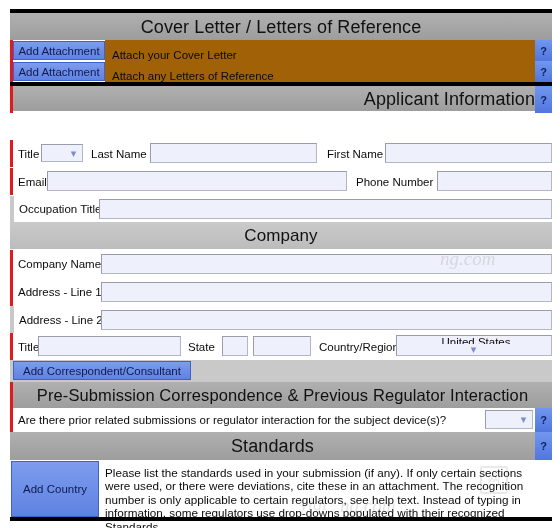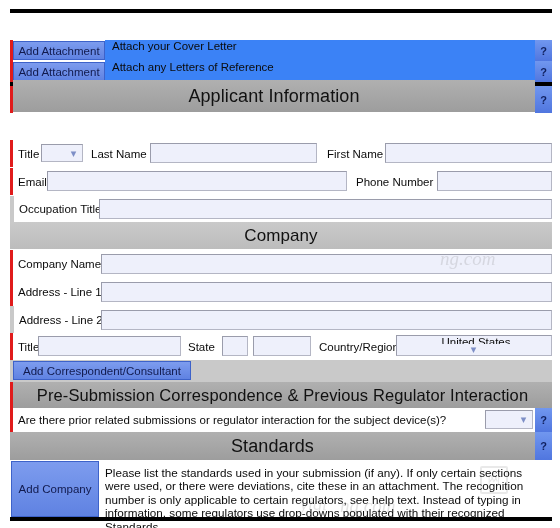--- a/index.html
+++ b/index.html
@@ -131,23 +131,23 @@
     font-size: 11px;
     line-height: 1;
     padding-right: 1px;
   }
 
   
   .att-desc {
     color: #0b0b0b;
     font-size: 11.5px;
     display: flex;
-    align-items: flex-start;
+    align-items: flex-end;
     padding-left: 7px;
-    background: #3b82f6;
+    background: #a16207;
   }
 
   
   .q-text {
     color: #0b0b0b;
     font-size: 11.5px;
     display: flex;
     align-items: center;
     padding-left: 5px;
     background: #ffffff;
@@ -186,20 +186,23 @@
     user-select: none;
   }
 </style>
 </head>
 <body>
 
 <div id="app">
 
   <div class="abs rule-black" style="left:10px; top:9px; width:542px; height:4px;"></div>
 
+  <div class="abs band-dark ctr" style="left:10px; top:13px; width:542px; height:27px;">
+    <span class="sec-title big">Cover Letter / Letters of Reference</span>
+  </div>
 
   <div class="abs req" style="left:10px; top:40px; width:3px; height:22px;"></div>
   <div class="abs btn-blue" style="left:13px; top:41px; width:92px; height:19px;">
     <span>Add Attachment</span>
   </div>
   <div class="abs att-desc" style="left:105px; top:40px; width:430px; height:21px;">
     <span>Attach your Cover Letter</span>
   </div>
   <div class="abs help" style="left:535px; top:40px; width:17px; height:21px;">
     <span>?</span>
@@ -212,21 +215,21 @@
   <div class="abs att-desc" style="left:105px; top:61px; width:430px; height:21px;">
     <span>Attach any Letters of Reference</span>
   </div>
   <div class="abs help" style="left:535px; top:61px; width:17px; height:21px;">
     <span>?</span>
   </div>
 
   <div class="abs rule-black" style="left:10px; top:82px; width:542px; height:4px;"></div>
 
   <div class="abs req" style="left:10px; top:86px; width:3px; height:27px;"></div>
-  <div class="abs band-dark ctr" style="left:13px; top:80px; width:522px; height:32px;">
+  <div class="abs band-dark ctr" style="left:13px; top:86px; width:522px; height:25px;justify-content:flex-end;">
     <span class="sec-title big">Applicant Information</span>
   </div>
   <div class="abs help" style="left:535px; top:86px; width:17px; height:27px;">
     <span>?</span>
   </div>
 
 
   <div class="abs req" style="left:10px; top:140px; width:3px; height:27px;"></div>
   <div class="abs band-white" style="left:13px; top:140px; width:539px; height:27px;"></div>
 
@@ -343,21 +346,21 @@
   </div>
 
   <div class="abs band-dark ctr" style="left:10px; top:432px; width:525px; height:28px;">
     <span class="sec-title big">Standards</span>
   </div>
   <div class="abs help" style="left:535px; top:432px; width:17px; height:28px;">
     <span>?</span>
   </div>
 
   <div class="abs btn-blue" style="left:11px; top:461px; width:88px; height:56px;">
-    <span>Add Company</span>
+    <span>Add Country</span>
   </div>
   <div class="abs std-text" style="left:99px; top:461px; width:453px; height:56px;">
     <span>Please list the standards used in your submission (if any). If only certain sections were used, or there were deviations, cite these in an attachment. The recognition number is only applicable to certain regulators, see help text. Instead of typing in information, some regulators use drop-downs populated with their recognized Standards.</span>
   </div>
 
   <div class="abs rule-black" style="left:10px; top:517px; width:542px; height:4px;"></div>
 
   <div class="wm" style="left:440px; top:248px; font-size:19px;">ng.com</div>
   <div class="wm" style="left:340px; top:495px; font-size:19px;">ng.com</div>
   <div class="wm" style="left:300px; top:494px; font-size:18px;">yiqi</div>

